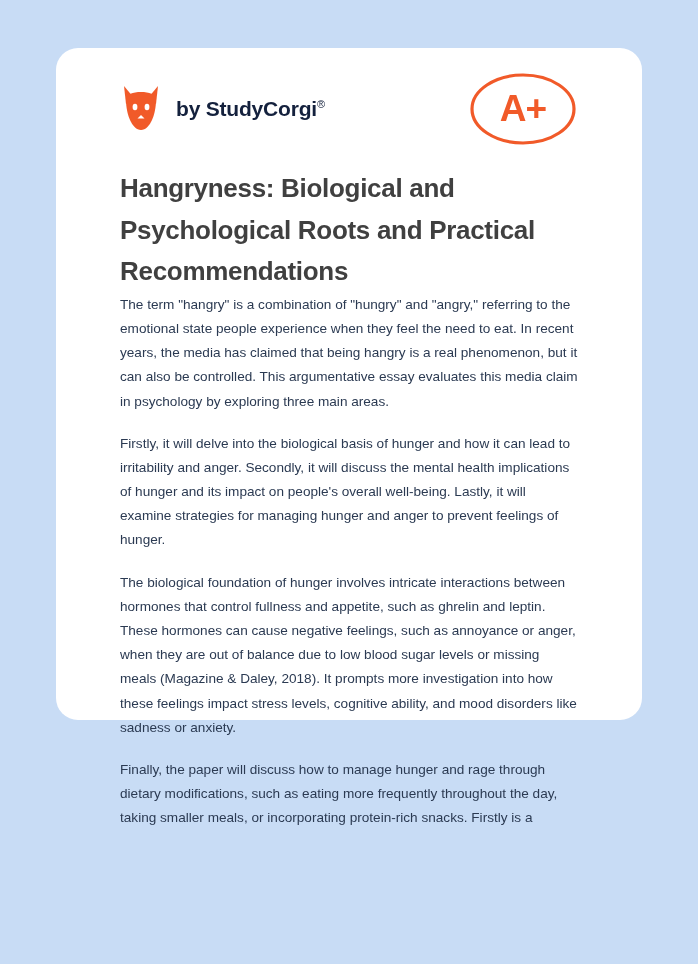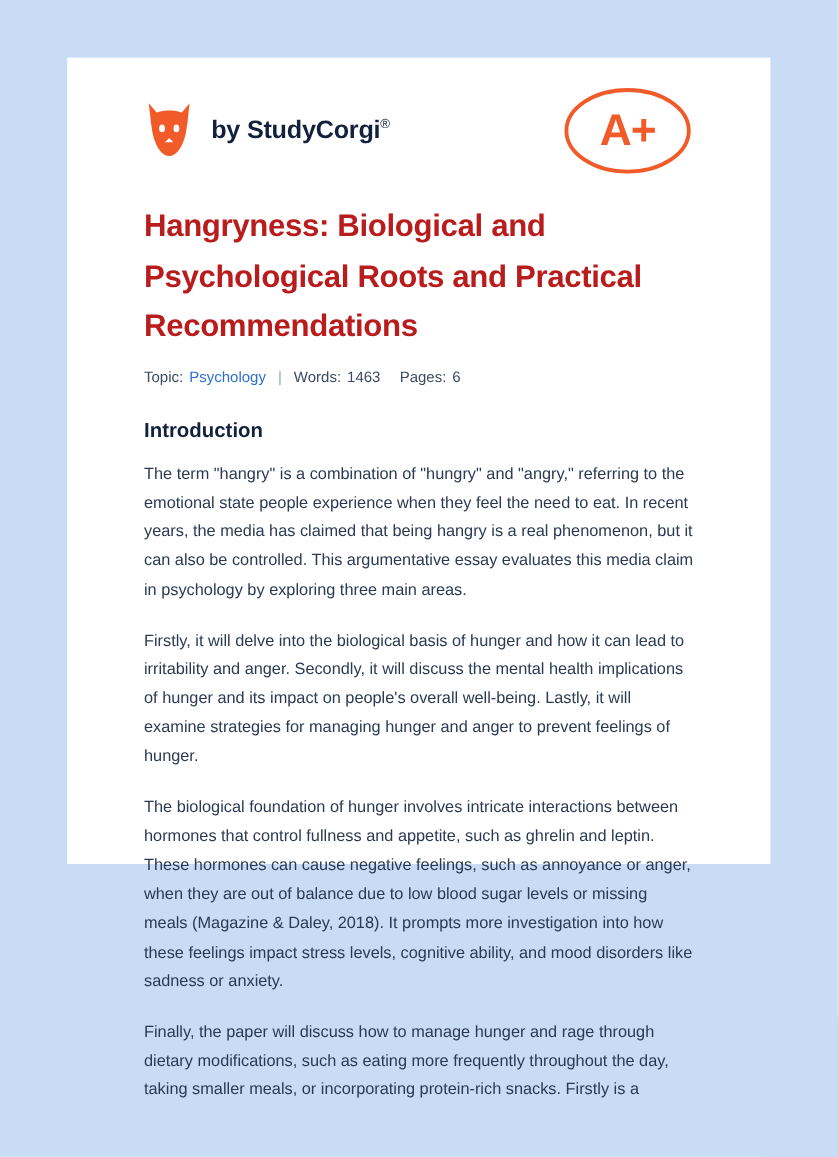--- a/index.html
+++ b/index.html
@@ -14,20 +14,21 @@
     font-family: "Liberation Sans", sans-serif;
     overflow: hidden;
   }
   .page {
     position: absolute;
     left: 56px;
     top: 48px;
     width: 586px;
     height: 672px;
     background: #ffffff;
+    border-radius: 22px;
   }
   .inner {
     padding: 0 64px;
   }
   
   .header {
     display: flex;
     align-items: center;
     justify-content: space-between;
     padding-top: 18px;
@@ -71,21 +72,21 @@
     color: #f15a29;
     font-family: "Liberation Sans", sans-serif;
     letter-spacing: -1px;
   }
   
   h1.doc-title {
     margin: 16px 0 0 0;
     font-size: 26px;
     line-height: 1.6;
     font-weight: bold;
-    color: #b91c1c;
+    color: #404040;
     letter-spacing: -0.3px;
   }
   .meta {
     margin-top: 14px;
     font-size: 12.5px;
     color: #3c4a63;
     display: flex;
     align-items: center;
     gap: 5px;
     flex-wrap: wrap;
@@ -139,32 +140,21 @@
       <div class="grade-badge">
         <svg width="110" height="78" viewBox="0 0 110 78" xmlns="http://www.w3.org/2000/svg">
           <ellipse cx="55" cy="39" rx="51" ry="34" fill="none" stroke="#f15a29" stroke-width="3.2"></ellipse>
         </svg>
         <span class="grade-text">A+</span>
       </div>
     </div>
 
     <h1 class="doc-title">Hangryness: Biological and Psychological Roots and Practical Recommendations</h1>
 
-    <div class="meta">
-      <span class="label">Topic:</span>
-      <a class="topic-link" href="#">Psychology</a>
-      <span class="sep">|</span>
-      <span class="label">Words:</span>
-      <span class="label">1463</span>
-      <span class="spacer"></span>
-      <span class="label">Pages:</span>
-      <span class="label">6</span>
-    </div>
 
-    <h2 class="section-heading">Introduction</h2>
 
     <p class="para">The term "hangry" is a combination of "hungry" and "angry," referring to the emotional state people experience when they feel the need to eat. In recent years, the media has claimed that being hangry is a real phenomenon, but it can also be controlled. This argumentative essay evaluates this media claim in psychology by exploring three main areas.</p>
     <p class="para">Firstly, it will delve into the biological basis of hunger and how it can lead to irritability and anger. Secondly, it will discuss the mental health implications of hunger and its impact on people's overall well-being. Lastly, it will examine strategies for managing hunger and anger to prevent feelings of hunger.</p>
     <p class="para">The biological foundation of hunger involves intricate interactions between hormones that control fullness and appetite, such as ghrelin and leptin. These hormones can cause negative feelings, such as annoyance or anger, when they are out of balance due to low blood sugar levels or missing meals (Magazine &amp; Daley, 2018). It prompts more investigation into how these feelings impact stress levels, cognitive ability, and mood disorders like sadness or anxiety.</p>
     <p class="para">Finally, the paper will discuss how to manage hunger and rage through dietary modifications, such as eating more frequently throughout the day, taking smaller meals, or incorporating protein-rich snacks. Firstly is a</p>
 
   </div>
 </div>
 
 </body></html>

